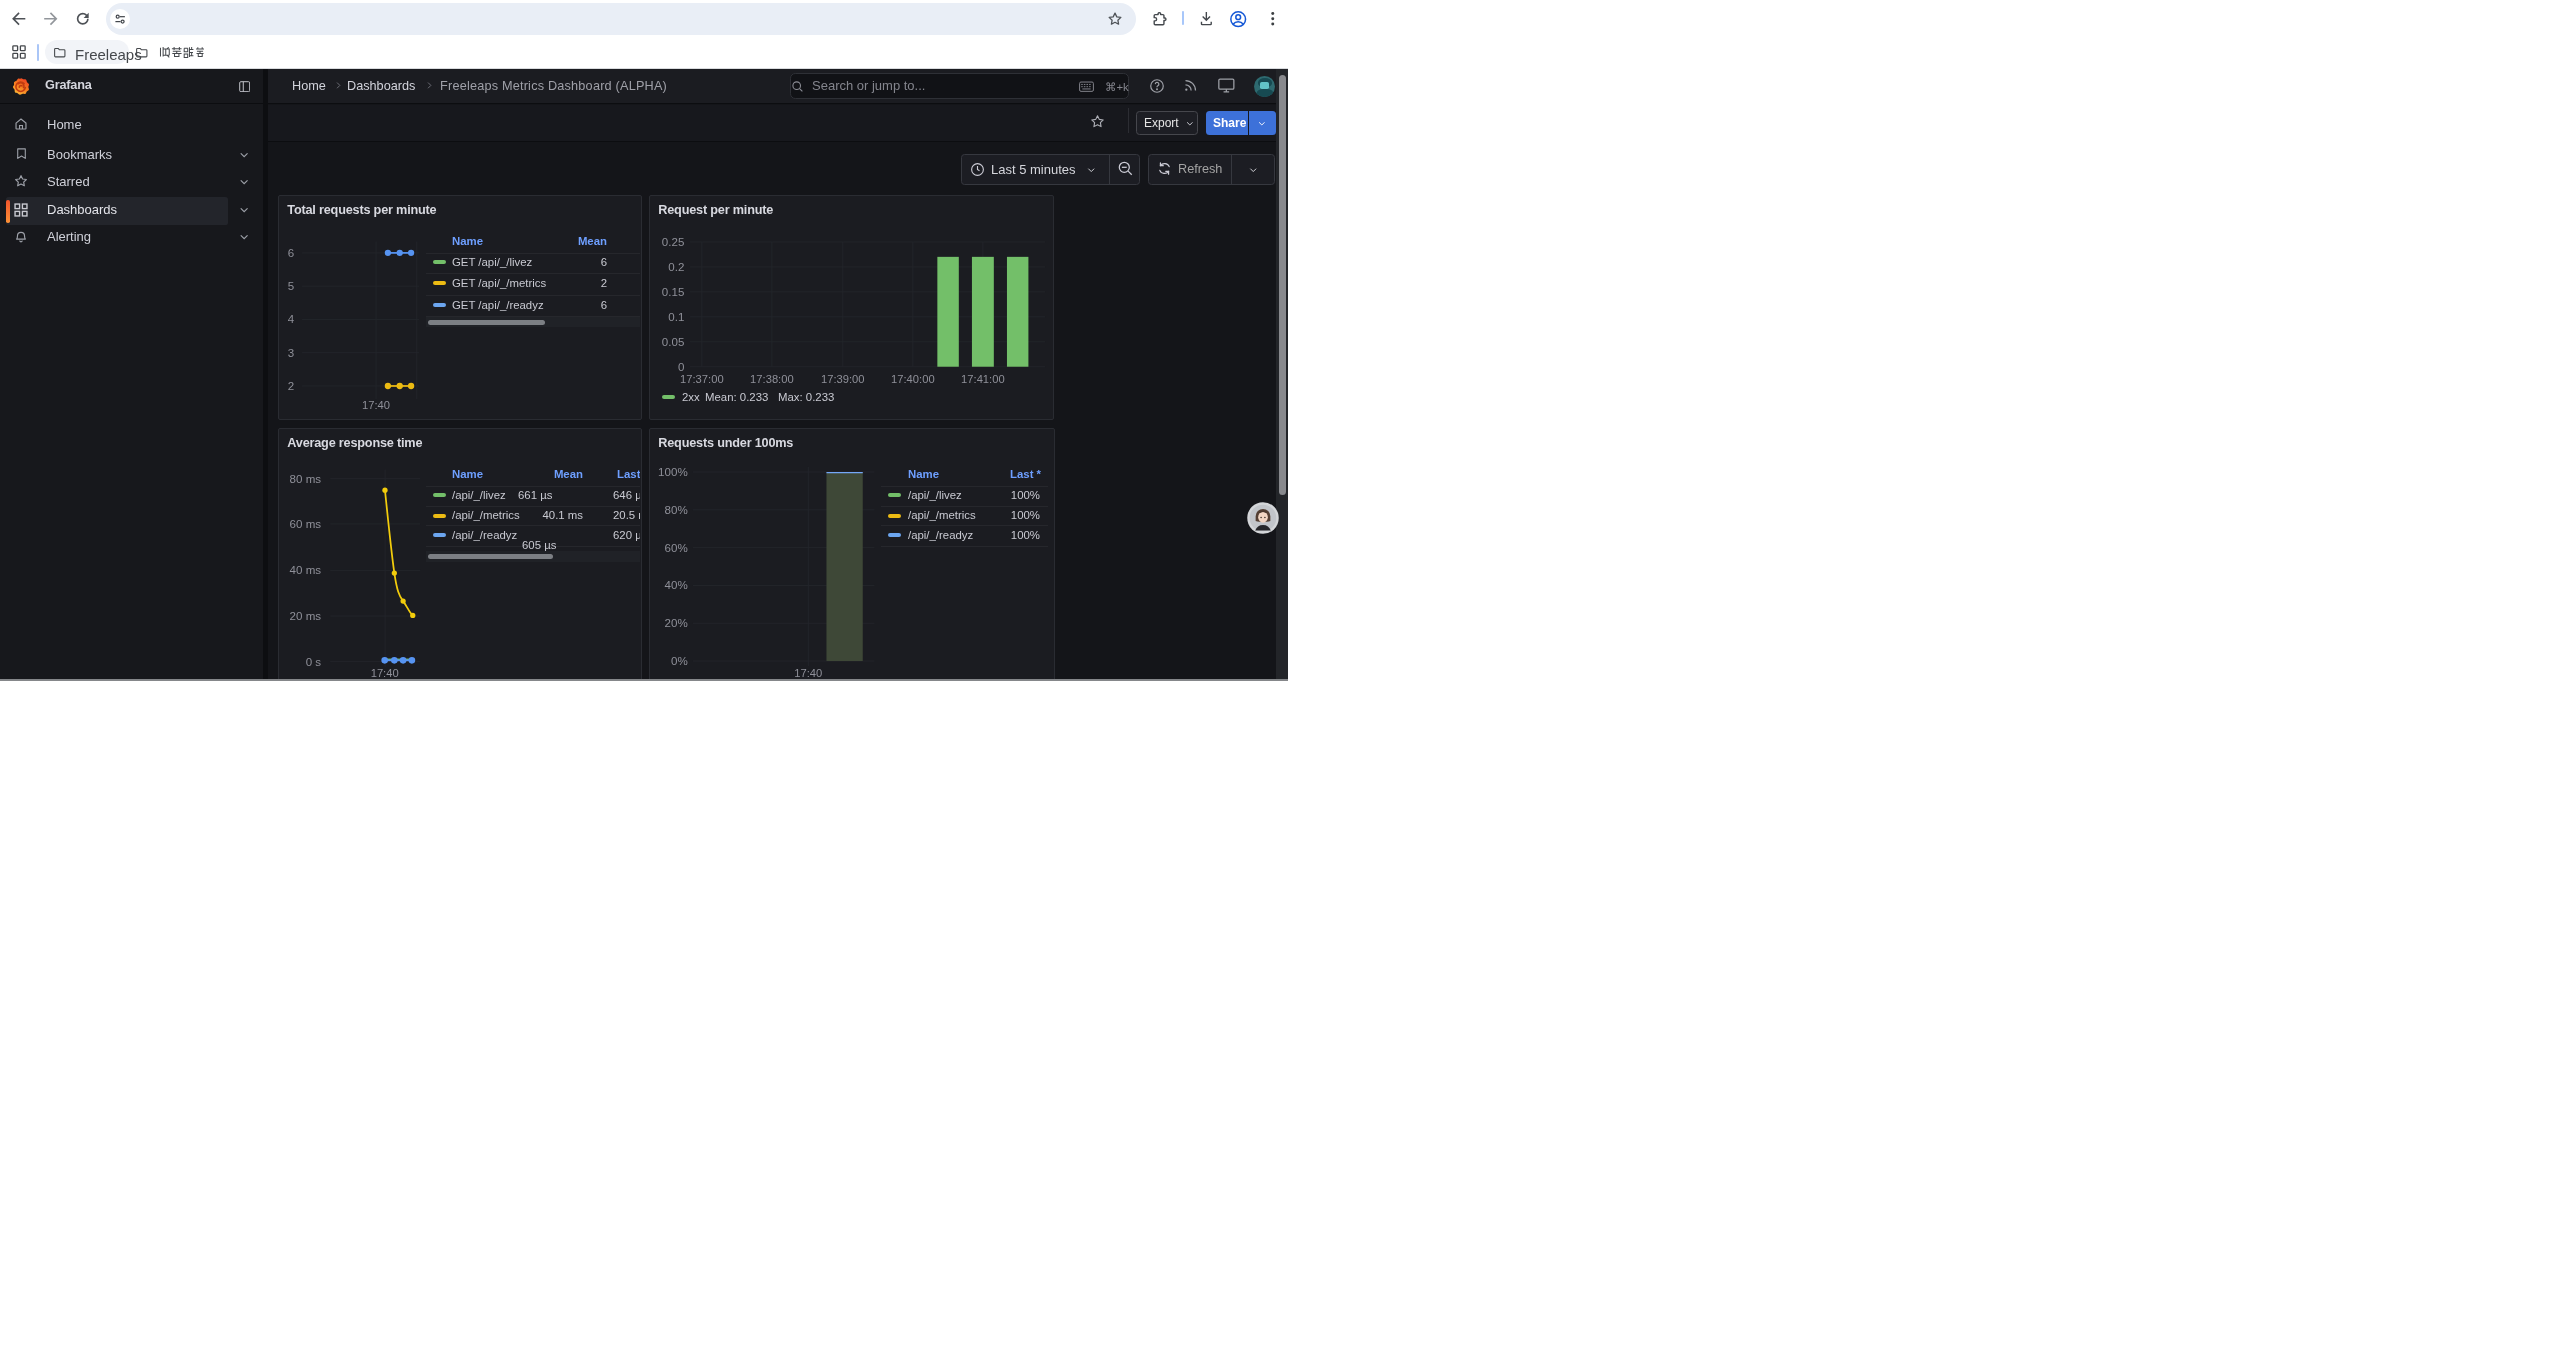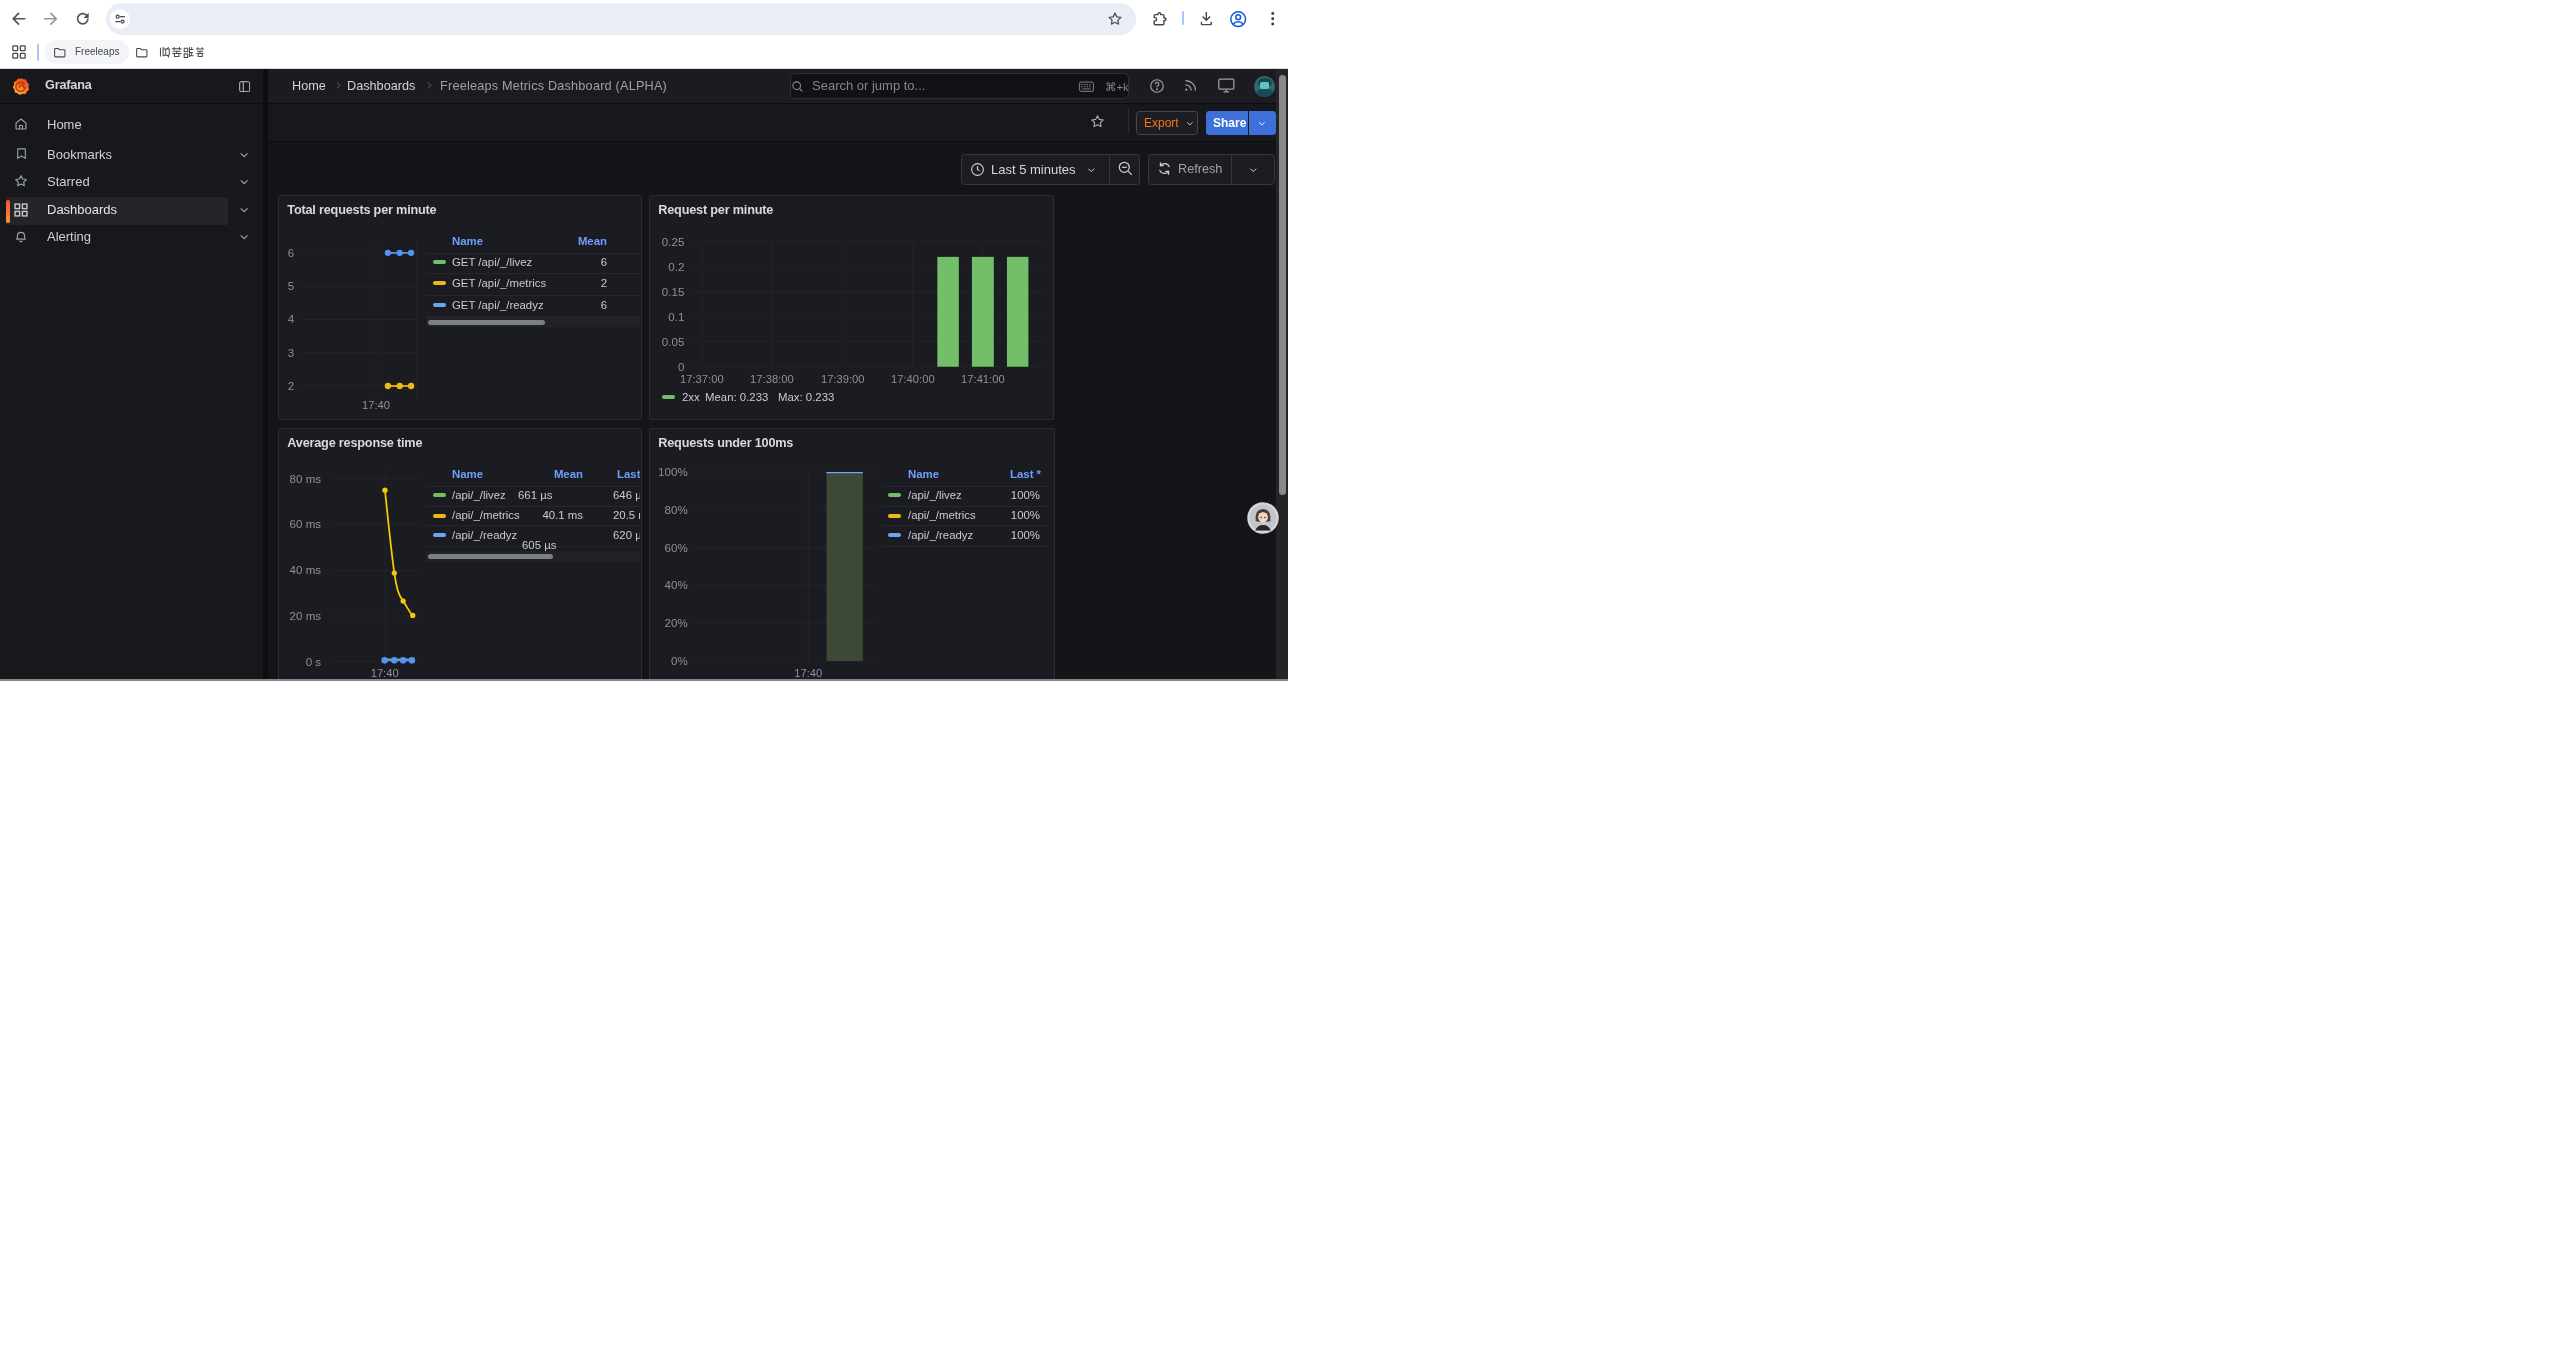--- a/index.html
+++ b/index.html
@@ -4,21 +4,21 @@
 <style>
   * { margin:0; padding:0; box-sizing:border-box; }
   html,body { width:1288px; height:681px; overflow:hidden; }
   body { font-family:"Liberation Sans", sans-serif; }
   .abs { position:absolute; }
   #root { position:relative; width:1288px; height:681px; background:#141519; }
   
   #chrome { position:absolute; left:0; top:0; width:1288px; height:69px; background:#ffffff; border-bottom:0.9px solid #d9dbde; }
   #omnibox { position:absolute; left:106px; top:3.1px; width:1030px; height:32px; border-radius:16px; background:#e9eef6; }
   .urltext { position:absolute; left:138px; top:0; height:32px; line-height:32px; font-size:13.2px; color:#2b2e33; letter-spacing:0.04px; white-space:nowrap; }
-  .bkmtext { font-size:10px; color:#45484c; }
+  .bkmtext { font-size:15px; color:#45484c; }
   
   #grafana { position:absolute; left:0; top:69px; width:1412px; height:612px; background:#141519; }
   #sidebar { position:absolute; left:0; top:0; width:263px; height:612px; background:#17181c; }
   #sidestrip { position:absolute; left:263px; top:0; width:4.8px; height:612px; background:#0d0e11; }
   #gheader { position:absolute; left:268px; top:0; width:1008px; height:35px; background:#1b1c21; border-bottom:0.9px solid #0c0d10; }
   #sideheader { position:absolute; left:0; top:0; width:263px; height:35px; background:#17181c; border-bottom:0.9px solid #0c0d10; }
   #gtoolbar { position:absolute; left:268px; top:36px; width:1008px; height:37px; background:#17181d; border-bottom:0.9px solid #0c0d10; }
   .mitem { position:absolute; left:47px; font-size:13px; color:#cfd0d8; }
   .panel { position:absolute; background:#1b1c21; border:0.9px solid #2a2c32; border-radius:2px; }
   .ptitle { position:absolute; left:8.3px; top:6.6px; font-size:12.7px; font-weight:700; color:#d8d9e0; letter-spacing:-0.2px; white-space:nowrap; }
@@ -134,21 +134,21 @@
       <div class="abs" style="left:3.5px;top:2.6px;width:14px;height:8.8px;background:#174a52;border-radius:50% 50% 40% 40%"></div>
       <div class="abs" style="left:6.1px;top:6.1px;width:8.8px;height:7px;background:#62c3c7;border-radius:1.8px"></div>
       <div class="abs" style="left:2.6px;top:13px;width:16px;height:8px;background:#174a52;border-radius:40% 40% 0 0"></div>
     </div>
     
     <svg class="abs" style="left:1090px;top:45px" width="15" height="15" viewBox="0 0 24 24" fill="none" stroke="#aeafb6" stroke-width="1.8" stroke-linejoin="round">
         <path d="M12 2.8l2.8 5.8 6.4.9-4.6 4.4 1.1 6.3-5.7-3-5.7 3 1.1-6.3L2.8 9.5l6.4-.9z"></path>
       </svg>
     <div class="abs" style="left:1128px;top:39px;width:0.9px;height:25.4px;background:#2c2d33"></div>
     <div class="gbtn" style="left:1136px;top:42px;width:62px;height:24px;background:#1d1e24;border-color:#46474d"></div>
-    <div class="abs" style="left:1144px;top:47px;font-size:12px;color:#f97316">Export</div>
+    <div class="abs" style="left:1144px;top:47px;font-size:12px;color:#e5e5e5">Export</div>
     <svg class="abs" style="left:1185px;top:50px" width="9.6" height="9.6" viewBox="0 0 24 24" fill="none" stroke="#d2d3da" stroke-width="2.4" stroke-linecap="round">
         <path d="M6 9l6 6 6-6"></path>
       </svg>
     <div class="abs" style="left:1206px;top:42px;width:42px;height:24px;background:#3d71d9;border-radius:3.5px 0 0 3.5px"></div>
     <div class="abs" style="left:1213px;top:47px;font-size:12px;font-weight:700;color:#ffffff">Share</div>
     <div class="abs" style="left:1249px;top:42px;width:27px;height:24px;background:#3d71d9;border-radius:0 3.5px 3.5px 0"></div>
     <svg class="abs" style="left:1257px;top:50px" width="9.6" height="9.6" viewBox="0 0 24 24" fill="none" stroke="#ffffff" stroke-width="2.4" stroke-linecap="round">
         <path d="M6 9l6 6 6-6"></path>
       </svg>
     

